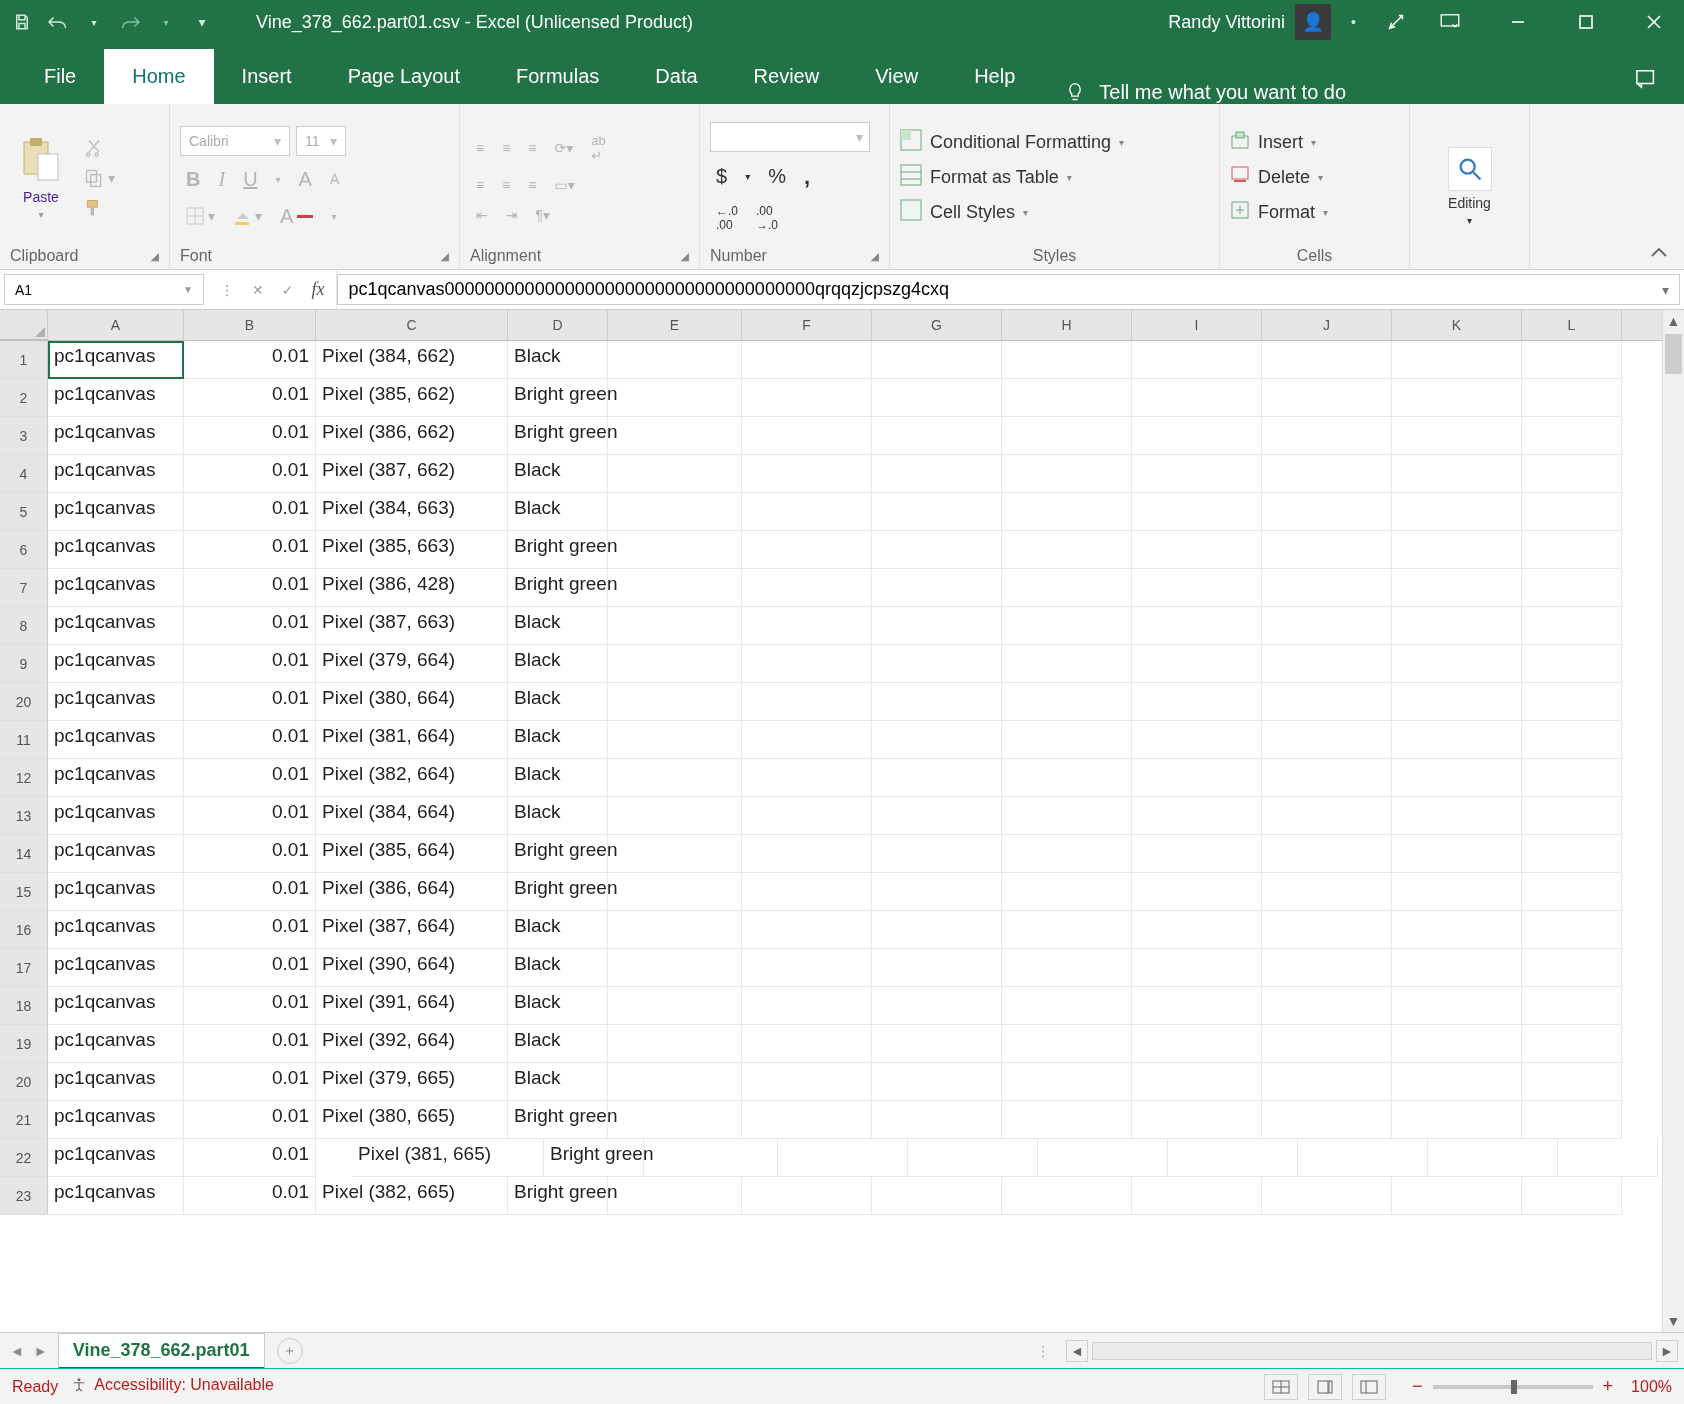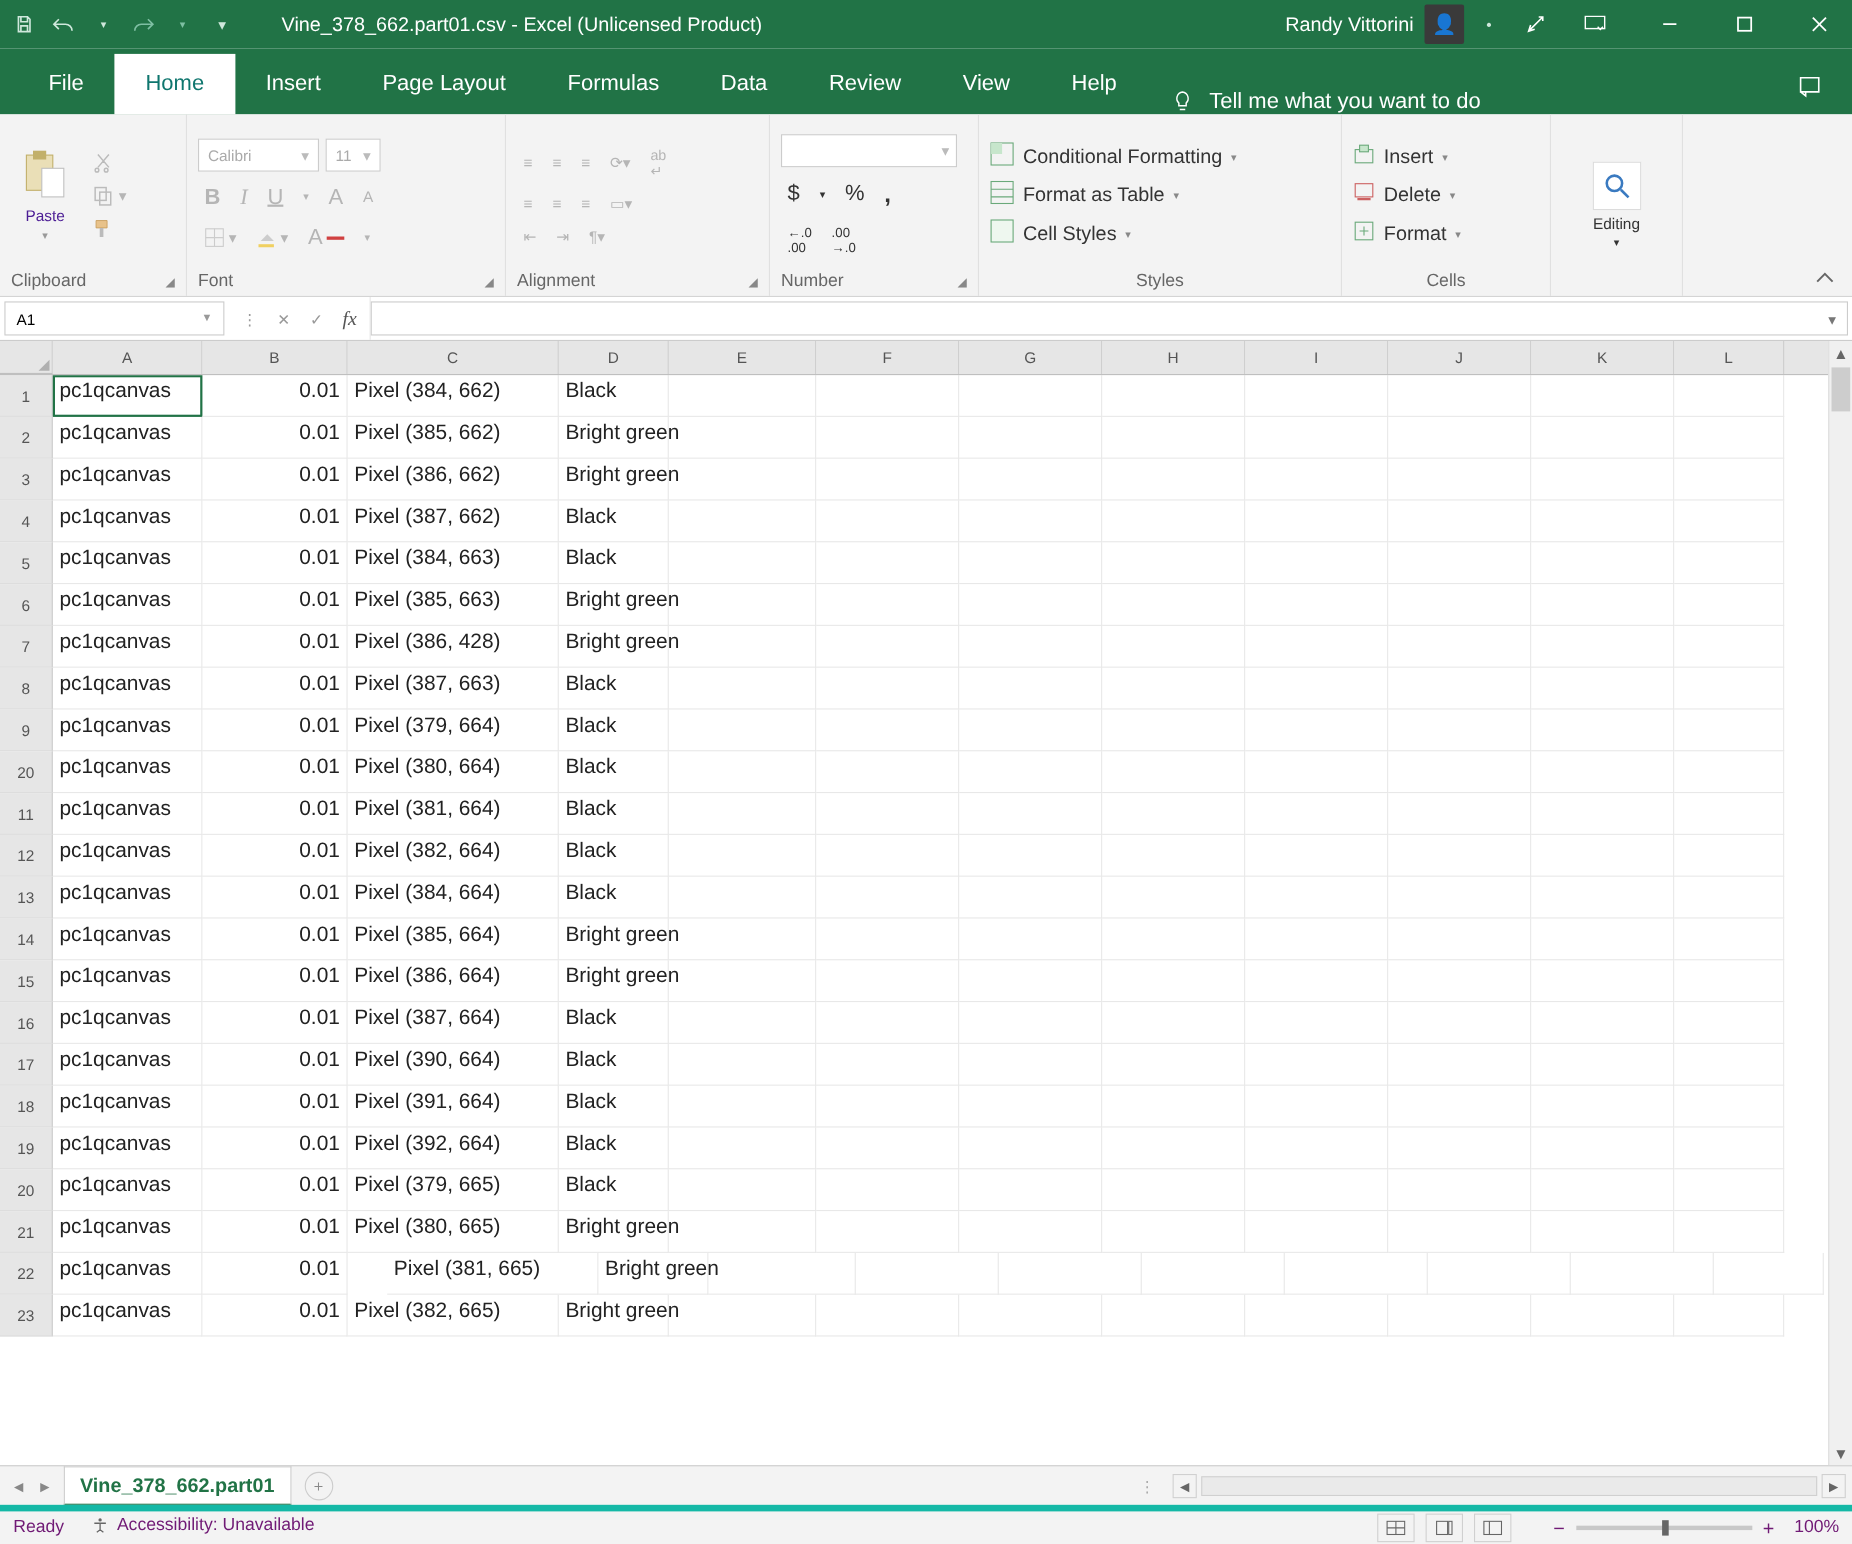--- a/index.html
+++ b/index.html
@@ -72,21 +72,21 @@
 
 .sheetbar { height:36px; border-top:1px solid #ccc; display:flex; align-items:center; background:#f3f3f3;}
 .sheetbar .nav { display:flex; gap:10px; padding:0 10px; color:#888;}
 .sheetbar .tab { padding:6px 14px; background:#fff; border:1px solid #ccc; border-bottom:2px solid #217346; color:#217346; font-weight:bold; font-size:18px;}
 .sheetbar .add { margin-left:12px; color:#888; width:26px; height:26px; border:1px solid #ccc; border-radius:50%; display:flex; align-items:center; justify-content:center;}
 .sheetbar .hscroll { margin-left:auto; display:flex; align-items:center; gap:4px; padding-right:6px;}
 .sheetbar .hscroll .track { width:560px; height:18px; background:#eaeaea; border:1px solid #d0d0d0;}
 .sheetbar .hscroll .arrow { width:22px; height:22px; display:flex; align-items:center; justify-content:center; color:#666; border:1px solid #d0d0d0;}
 
 
-.status { height:36px; background:#f3f3f3; border-top:6px solid #14b8a6; display:flex; align-items:center; padding:0 12px; font-size:16px; color:#701a75; gap:24px;}
+.status { height:36px; background:#f3f3f3; border-top:1px solid #14b8a6; display:flex; align-items:center; padding:0 12px; font-size:16px; color:#b91c1c; gap:12px;}
 .status .views { margin-left:auto; display:flex; gap:10px;}
 .status .views .v { width:34px; height:26px; border:1px solid #d0d0d0; display:flex; align-items:center; justify-content:center; color:#666;}
 .status .zoom { display:flex; align-items:center; gap:10px; margin-left:14px;}
 .status .zoom .track { width:160px; height:4px; background:#c8c8c8; position:relative;}
 .status .zoom .track .thumb { position:absolute; top:-5px; left:78px; width:6px; height:14px; background:#666;}
 
 svg { pointer-events:none; }
 </style>
 </head>
 <body>
@@ -407,20 +407,21 @@
     <span>A1</span>
     <span style="color:#999;font-size:10px;">▼</span>
   </div>
   <div class="fb-btns">
     <span>⋮</span>
     <span>✕</span>
     <span>✓</span>
     <span class="fx">fx</span>
   </div>
   <div class="formula">
+    <span style="font-size:18px;">pc1qcanvas0000000000000000000000000000000000000qrqqzjcpszg4cxq</span>
     <span class="expand">▾</span>
   </div>
 </div>
 
 <div class="grid-wrap">
   <div class="grid">
     <div class="col-headers">
       <div class="corner"></div>
       <div id="col-headers-inner" style="display: flex;">
           <div class="ch" style="width: 136px;">A</div>

